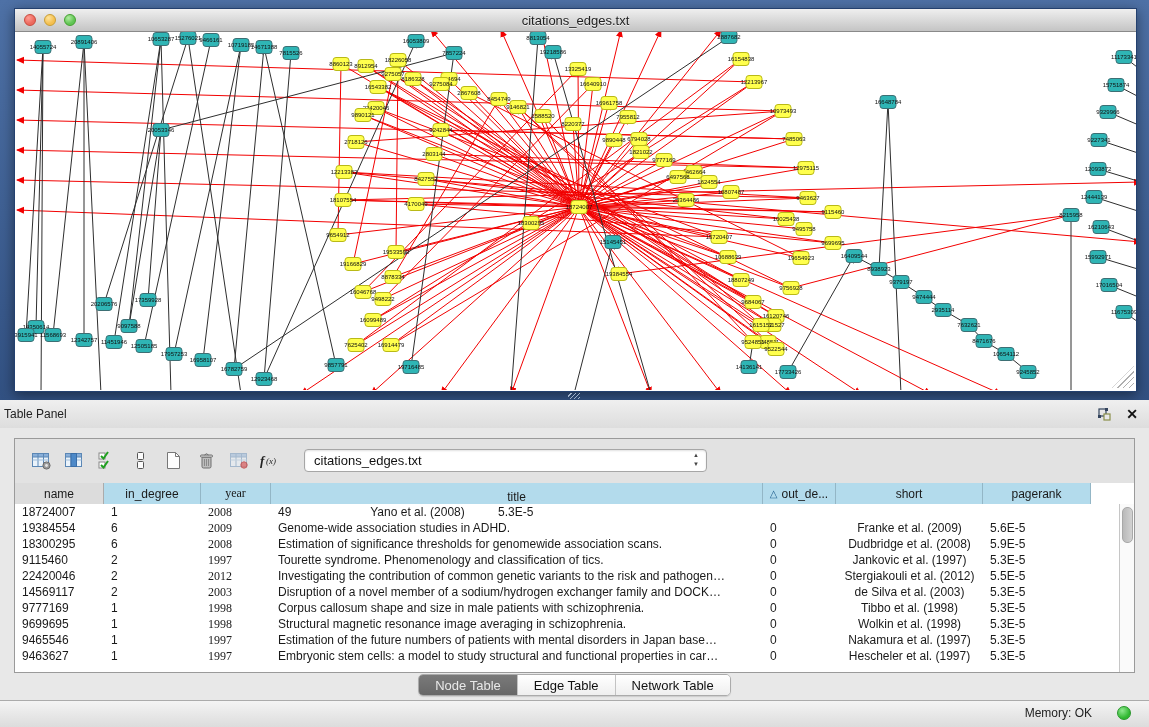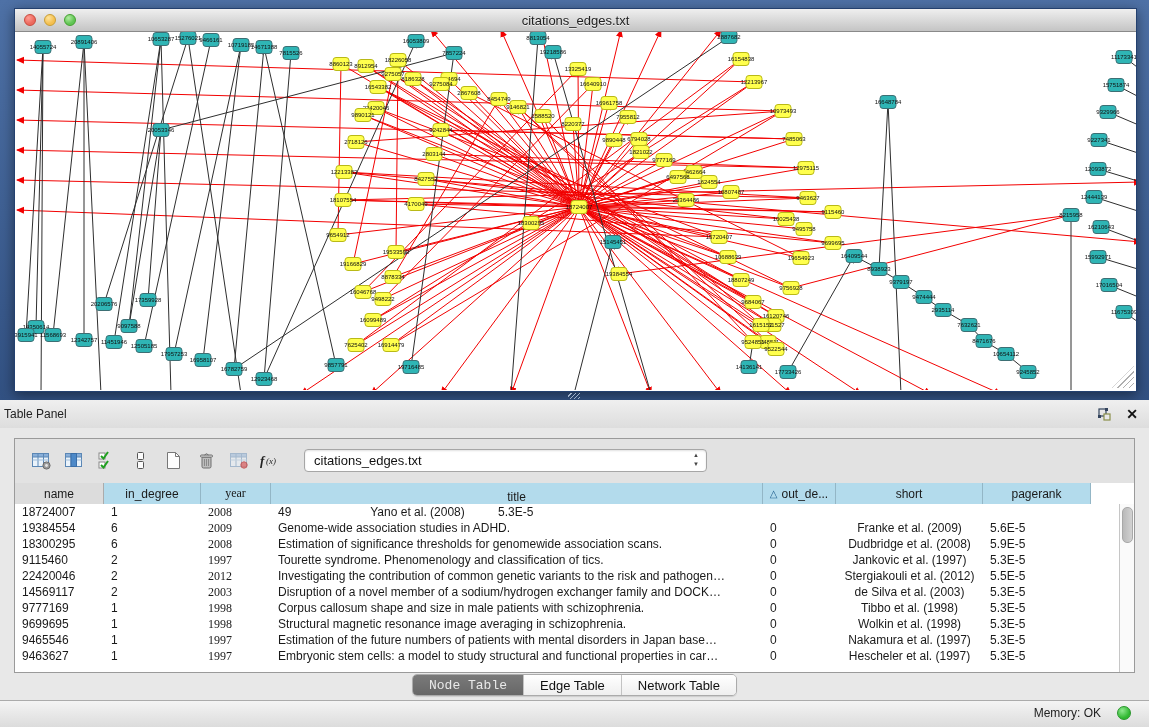--- a/index.html
+++ b/index.html
@@ -65,25 +65,25 @@
   .vscroll{position:absolute;right:0;top:21px;bottom:0;width:15px;background:#FAFAFA;border-left:1px solid #C6C6C6;box-sizing:border-box;}
   .vthumb{position:absolute;left:2px;top:3px;width:9px;height:34px;border-radius:5px;
     background:linear-gradient(90deg,#B9B9B9,#D2D2D2);border:1px solid #A8A8A8;}
   
   .tabs{position:absolute;left:0;right:0;top:274px;display:flex;justify-content:center;}
   .tabbar{display:flex;border:1px solid #ABABAB;border-radius:5px;overflow:hidden;height:20px;
     box-shadow:0 1px 1px rgba(0,0,0,.12);}
   .tab{display:flex;align-items:center;justify-content:center;font-size:13px;padding:0 16px;
     background:linear-gradient(#FFFFFF,#EFEFEF);color:#111;border-right:1px solid #C3C3C3;cursor:default;}
   .tab:last-child{border-right:none;}
-  .tab.selected{background:linear-gradient(#7A7A7A,#676767);color:#E9E9E9;font-family:Liberation Mono, monospace;}
+  .tab.selected{background:linear-gradient(#7A7A7A,#676767);color:#E9E9E9;}
   
   .status-bar{position:absolute;left:0;bottom:0;width:1149px;height:27px;
     background:linear-gradient(#F4F4F4,#DCDCDC);border-top:1px solid #ABABAB;box-sizing:border-box;}
-  .memory{position:absolute;right:18px;top:5px;display:flex;align-items:center;gap:16px;font-size:12px;color:#222;margin-left:8px;}
+  .memory{position:absolute;right:18px;top:5px;display:flex;align-items:center;gap:25px;font-size:12px;color:#222;margin-left:8px;}
   .mem-dot{width:14px;height:14px;border-radius:50%;background:radial-gradient(circle at 35% 30%,#8FE88F,#31B831 65%);
     border:1px solid #27962A;box-sizing:border-box;}
 </style>
 </head>
 <body>
 
 <div class="network-window">
   <div class="titlebar">
     <div class="lights">
       <span class="light red"></span>

